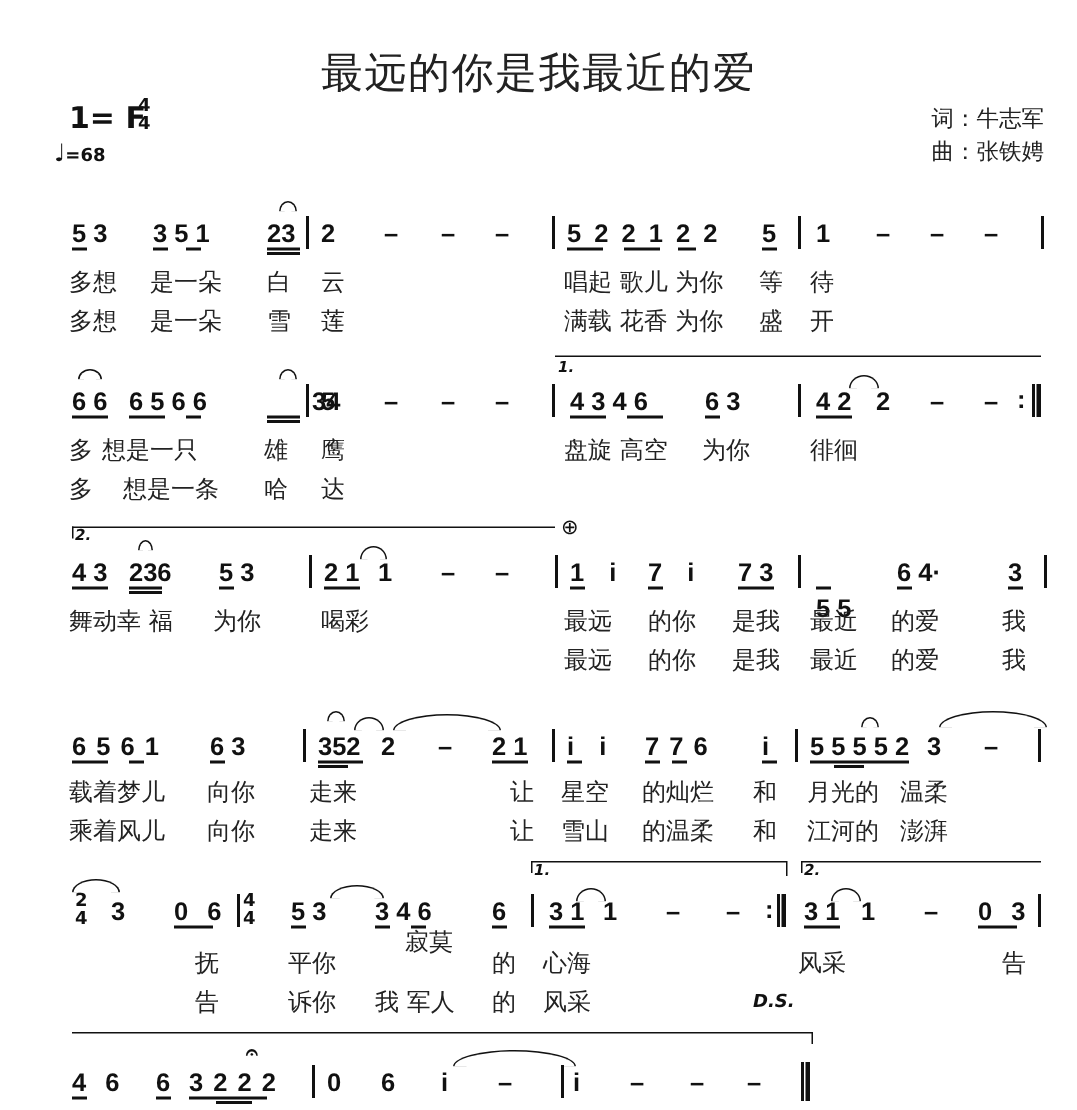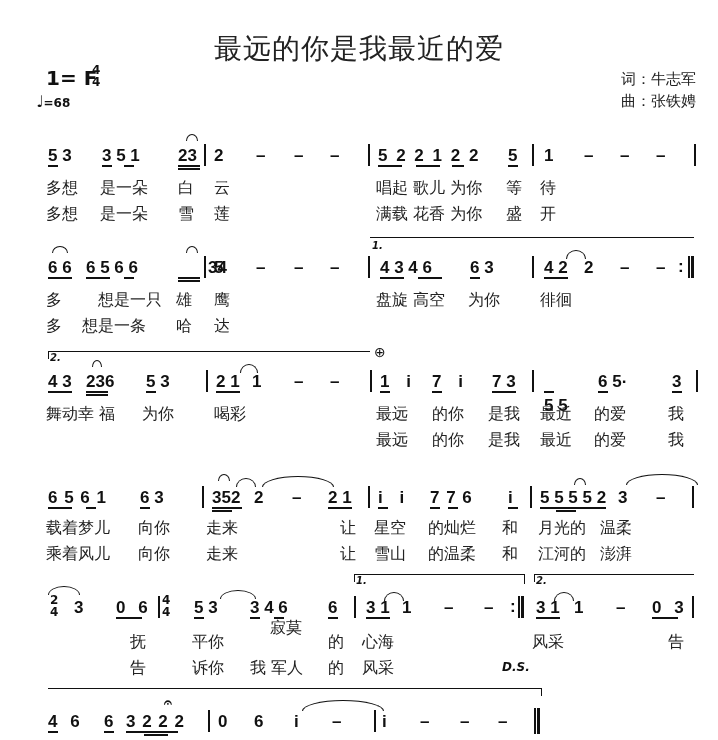--- a/index.html
+++ b/index.html
@@ -113,21 +113,21 @@
   <span class="abs note" style="left:544px;top:258px;">4 2</span>
   <div class="ul" style="left:544px;top:277px;width:24px;"></div>
   <div class="arc" style="left:566px;top:250px;width:18px;height:8px;"></div>
   <span class="abs note" style="left:584px;top:258px;">2</span>
   <span class="abs note" style="left:620px;top:258px;">–</span>
   <span class="abs note" style="left:656px;top:258px;">–</span>
   <span class="abs note" style="left:678px;top:257px;">:</span>
   <div class="dbar" style="left:688px;top:256px;height:22px;"></div>
 
   <span class="abs lyr" style="left:46px;top:290px;">多</span>
-  <span class="abs lyr" style="left:98px;top:290px;">想是一只</span>
+  <span class="abs lyr" style="left:68px;top:290px;">想是一只</span>
   <span class="abs lyr" style="left:176px;top:290px;">雄</span>
   <span class="abs lyr" style="left:214px;top:290px;">鹰</span>
   <span class="abs lyr" style="left:376px;top:290px;">盘旋 高空</span>
   <span class="abs lyr" style="left:468px;top:290px;">为你</span>
   <span class="abs lyr" style="left:540px;top:290px;">徘徊</span>
 
   <span class="abs lyr" style="left:46px;top:316px;">多</span>
   <span class="abs lyr" style="left:82px;top:316px;">想是一条</span>
   <span class="abs lyr" style="left:176px;top:316px;">哈</span>
   <span class="abs lyr" style="left:214px;top:316px;">达</span>
@@ -156,21 +156,21 @@
   <div class="bar" style="left:370px;top:370px;height:22px;"></div>
   <span class="abs note" style="left:380px;top:372px;letter-spacing:6px;">1 i</span>
   <div class="ul" style="left:380px;top:391px;width:10px;"></div>
   <span class="abs note" style="left:432px;top:372px;letter-spacing:6px;">7 i</span>
   <div class="ul" style="left:432px;top:391px;width:10px;"></div>
   <span class="abs note" style="left:492px;top:372px;">7 3</span>
   <div class="ul" style="left:492px;top:391px;width:24px;"></div>
   <div class="bar" style="left:532px;top:370px;height:22px;"></div>
   <span class="abs note" style="left:544px;top:372px;margin-top:24px;">5 5</span>
   <div class="ul" style="left:544px;top:391px;width:10px;"></div>
-  <span class="abs note" style="left:598px;top:372px;">6 5·</span>
+  <span class="abs note" style="left:598px;top:372px;">6 4·</span>
   <div class="ul" style="left:598px;top:391px;width:10px;"></div>
   <span class="abs note" style="left:672px;top:372px;">3</span>
   <div class="ul" style="left:672px;top:391px;width:10px;"></div>
   <div class="bar" style="left:696px;top:370px;height:22px;"></div>
 
   <span class="abs lyr" style="left:46px;top:404px;">舞动幸 福</span>
   <span class="abs lyr" style="left:142px;top:404px;">为你</span>
   <span class="abs lyr" style="left:214px;top:404px;">喝彩</span>
   <span class="abs lyr" style="left:376px;top:404px;">最远</span>
   <span class="abs lyr" style="left:432px;top:404px;">的你</span>

